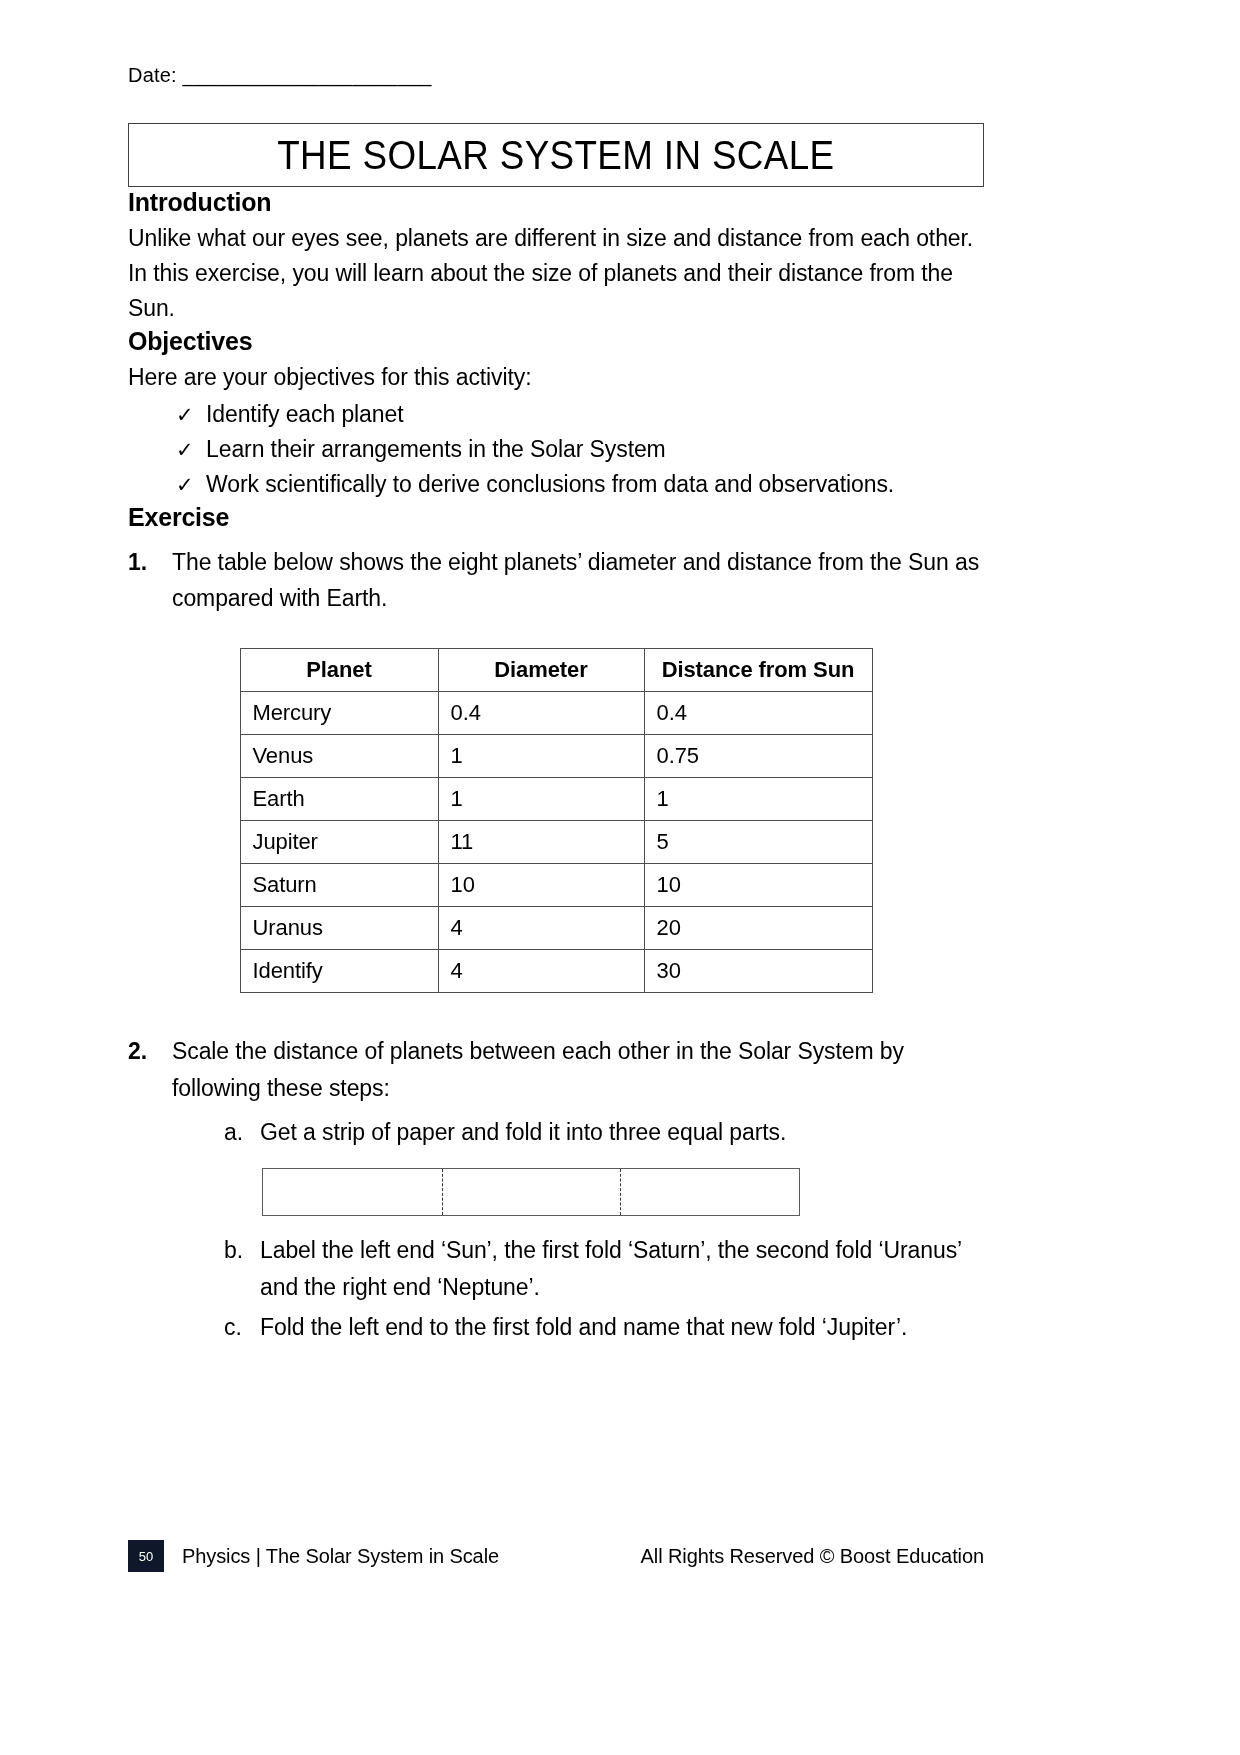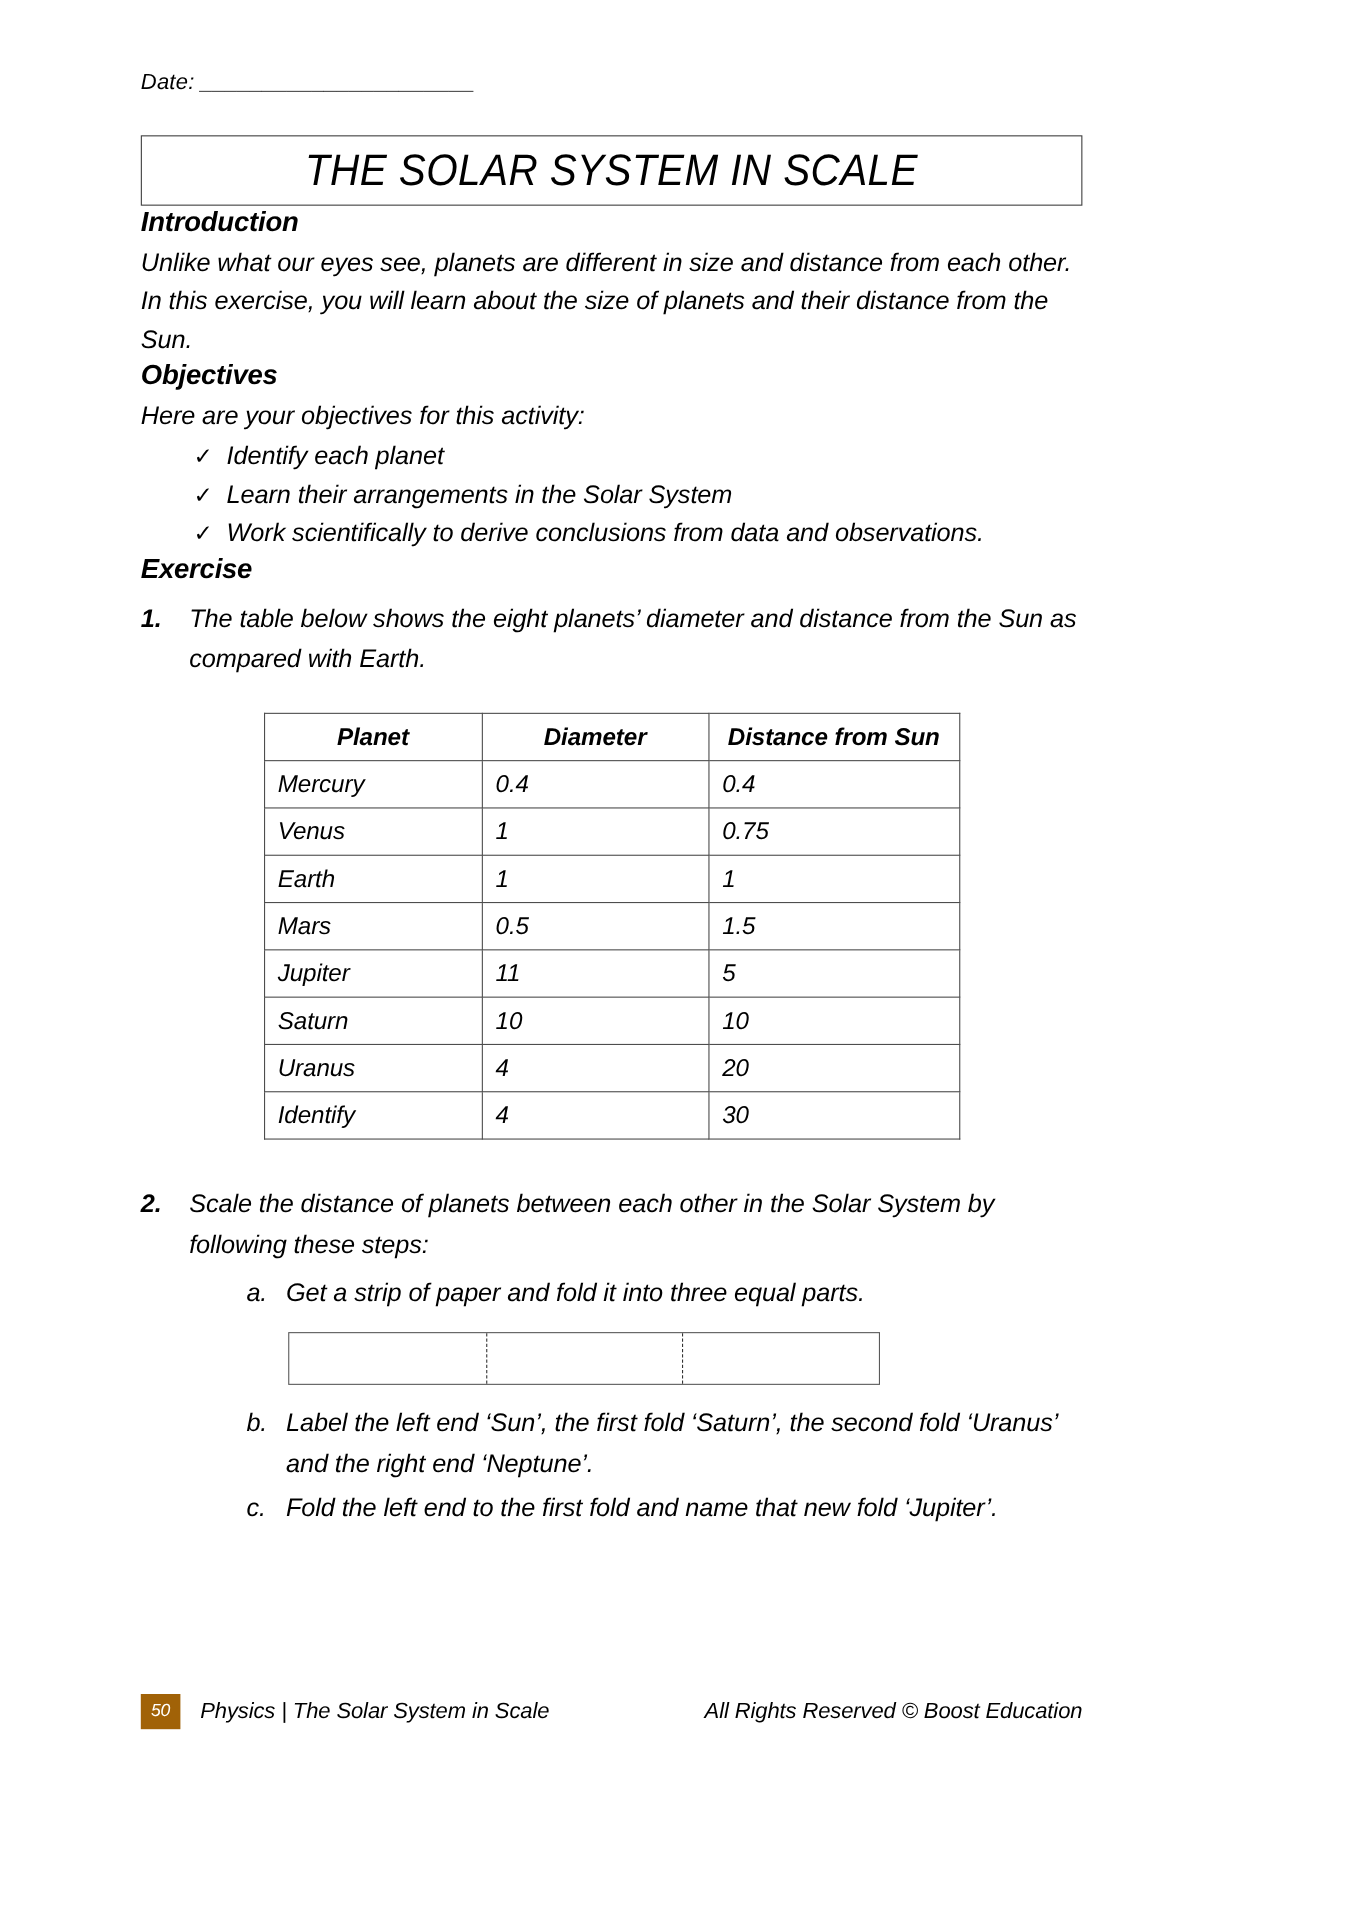--- a/index.html
+++ b/index.html
@@ -14,21 +14,20 @@
     color: #000000;
     position: relative;
     overflow: hidden;
   }
   .page {
     position: relative;
     width: 1240px;
     height: 1755px;
     box-sizing: border-box;
     padding: 0;
-    font-style: italic;
   }
   .content {
     position: absolute;
     left: 128px;
     top: 0;
     width: 856px;
   }
 
   
   .date-line {
@@ -193,28 +192,28 @@
     position: absolute;
     left: 128px;
     top: 1540px;
     width: 856px;
     display: flex;
     align-items: center;
     font-size: 20px;
     letter-spacing: -0.1px;
   }
   .footer .pagenum {
-    background: #a16207;
+    background: #0f172a;
     color: #ffffff;
     width: 36px;
     height: 32px;
     display: flex;
     align-items: center;
     justify-content: center;
-    font-size: 16px;
+    font-size: 13px;
     margin-right: 18px;
     flex: 0 0 36px;
   }
   .footer .left-text { flex: 0 0 auto; }
   .footer .right-text {
     margin-left: auto;
   }
 </style>
 </head>
 <body>
@@ -279,25 +278,20 @@
             <td class="name">Venus</td>
             <td class="val">1</td>
             <td class="val">0.75</td>
           </tr>
           <tr>
             <td class="name">Earth</td>
             <td class="val">1</td>
             <td class="val">1</td>
           </tr>
           <tr>
-            <td class="name">Mars</td>
-            <td class="val">0.5</td>
-            <td class="val">1.5</td>
-          </tr>
-          <tr>
             <td class="name">Jupiter</td>
             <td class="val">11</td>
             <td class="val">5</td>
           </tr>
           <tr>
             <td class="name">Saturn</td>
             <td class="val">10</td>
             <td class="val">10</td>
           </tr>
           <tr>

